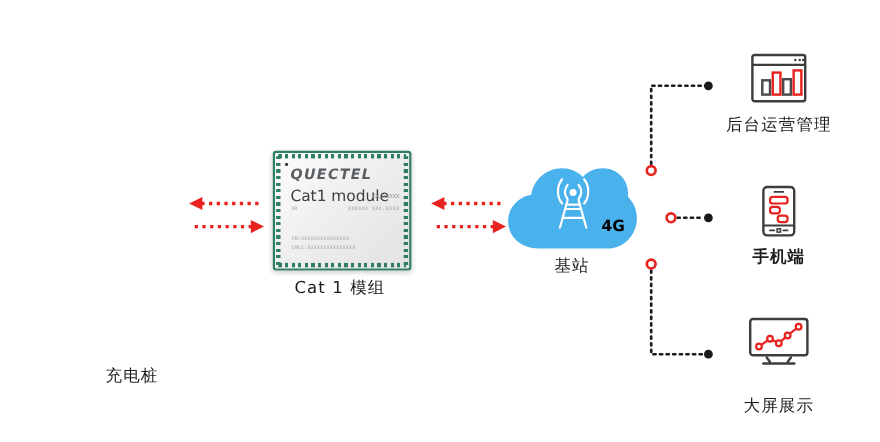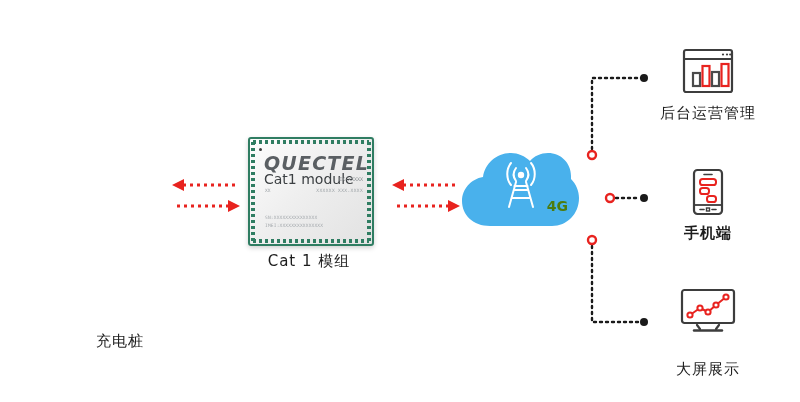--- a/index.html
+++ b/index.html
@@ -231,21 +231,21 @@
     top: 9px;
     width: 3px;
     height: 3px;
     border-radius: 50%;
     background: #3a3a3a;
   }
   .mod-brand {
     position: absolute;
     left: 14px;
     top: 13px;
-    font-size: 19px;
+    font-size: 13px;
     font-weight: bold;
     font-style: italic;
     letter-spacing: 1.2px;
     color: #5a5f63;
     font-family: "DejaVu Sans", sans-serif;
   }
   .mod-title {
     position: absolute;
     left: 14px;
     top: 32px;
@@ -309,21 +309,21 @@
     top: 17px;
     width: 54px;
     height: 52px;
   }
   .cloud-4g {
     position: absolute;
     right: 12px;
     bottom: 16px;
     font-size: 14px;
     font-weight: bold;
-    color: #4d7c0f;
+    color: #000000;
     font-family: "DejaVu Sans", sans-serif;
   }
   #base-station-label {
     left: 460px;
     top: 232px;
     width: 120px;
   }
 
   
   .endpoint { position: absolute; }
@@ -392,20 +392,21 @@
       <g fill="none" stroke="#ffffff" stroke-width="2" stroke-linecap="round">
         <path d="M22 25 L15 50"></path>
         <path d="M32 25 L39 50"></path>
         <path d="M20 33 L34 33"></path>
         <path d="M18 41 L36 41"></path>
         <path d="M20.5 29 L33.5 29"></path>
       </g>
     </svg>
     <div class="cloud-4g">4G</div>
   </div>
+  <div class="node-label" id="base-station-label">基站</div>
 
   <div class="endpoint" id="endpoint-backend">
     <svg class="ep-icon" width="52" height="46" viewBox="0 0 52 46">
       <rect x="2" y="2" width="48" height="42" rx="2" fill="none" stroke="#3d3d3d" stroke-width="2.2"></rect>
       <line x1="2" y1="11" x2="50" y2="11" stroke="#3d3d3d" stroke-width="2"></line>
       <circle cx="41" cy="6.5" r="1.1" fill="#3d3d3d"></circle>
       <circle cx="45" cy="6.5" r="1.1" fill="#3d3d3d"></circle>
       <circle cx="48.2" cy="6.5" r="1.1" fill="#3d3d3d"></circle>
       <rect x="11" y="25" width="7" height="13" fill="none" stroke="#4a4a4a" stroke-width="2.2"></rect>
       <rect x="20.5" y="18" width="7" height="20" fill="none" stroke="#e8231f" stroke-width="2.2"></rect>

